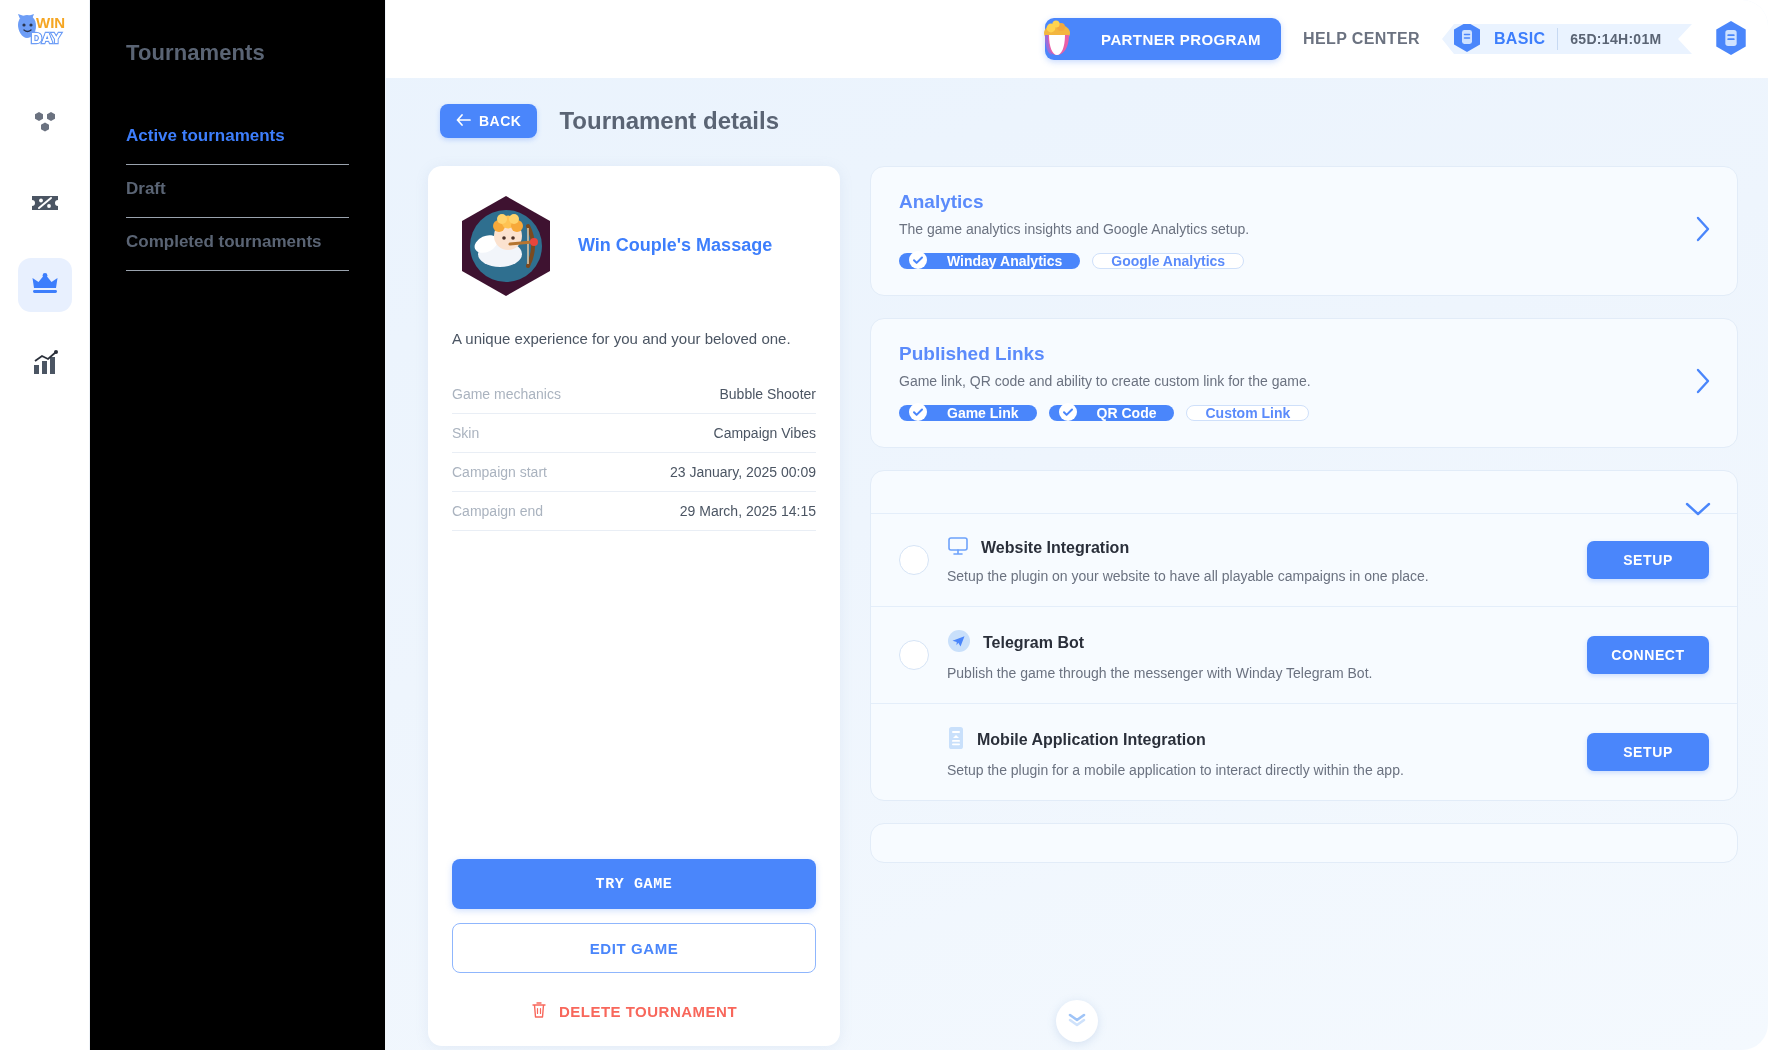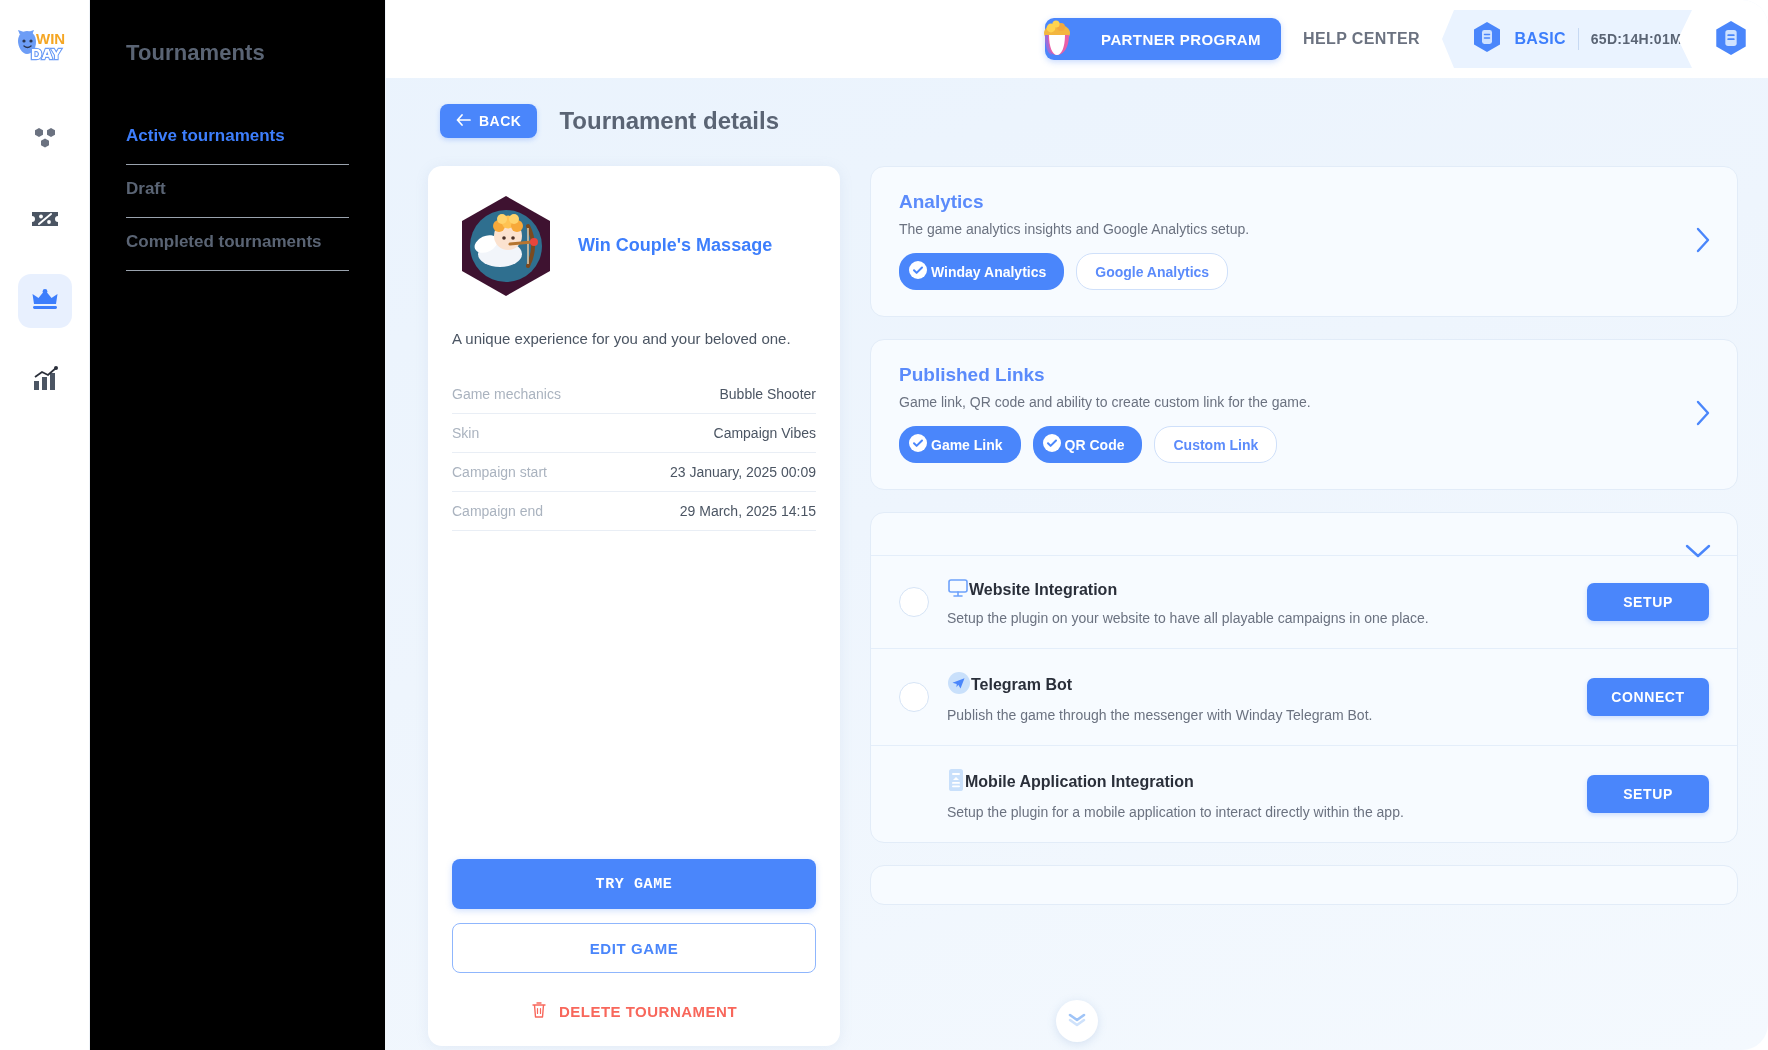--- a/index.html
+++ b/index.html
@@ -17,21 +17,21 @@
     overflow: hidden;
     display: flex;
   }
 
   
   .rail {
     width: 90px; height: 100%;
     background: #ffffff;
     border-right: 1px solid #eef2f7;
     display: flex; flex-direction: column; align-items: center;
-    padding-top: 26px;
+    padding-top: 10px;
     flex: 0 0 90px;
     z-index: 5;
   }
   .logo {
     width: 62px; height: 44px;
     display: flex; align-items: center; justify-content: center;
     margin-bottom: 44px;
   }
   .rail-btn {
     width: 54px; height: 54px;
@@ -92,26 +92,25 @@
     position: absolute; left: -14px; top: 50%; transform: translateY(-50%);
     width: 52px; height: 52px;
   }
   .help-center {
     font-size: 16px; font-weight: bold; color: #6b7280;
     letter-spacing: .4px; cursor: pointer;
   }
   .plan-badge {
     display: flex; align-items: center; gap: 12px;
     background: #eaf3ff;
-    height: 58px;
+    height: 30px;
     padding: 0 10px 0 10px;
     clip-path: polygon(12px 0, 100% 0, calc(100% - 14px) 50%, 100% 100%, 12px 100%, 0 50%);
     min-width: 250px;
     cursor: pointer;
-    justify-content: flex-end;
   }
   .plan-name { font-size: 16px; font-weight: bold; color: #3d7efc; letter-spacing: .3px; }
   .plan-sep { width: 1px; height: 22px; background: #c7d9f2; }
   .plan-timer { font-size: 14px; font-weight: bold; color: #5a6474; letter-spacing: .3px; }
   .avatar-btn { width: 36px; height: 40px; cursor: pointer; }
 
   
   .content {
     flex: 1 1 auto;
     padding: 26px 30px 0 42px;
@@ -184,22 +183,22 @@
     background: #f7fbff;
     border: 1px solid #e2ecf8;
     border-radius: 14px;
     position: relative;
   }
   .panel-pad { padding: 24px 28px 26px 28px; }
   .panel-title { font-size: 19px; font-weight: bold; color: #5b8bfb; margin-bottom: 8px; }
   .panel-sub { font-size: 14px; color: #6b7280; margin-bottom: 16px; }
   .pill-row { display: flex; gap: 12px; flex-wrap: wrap; }
   .pill {
-    height: 37px; border-radius: 17px;
-    display: flex; align-items: center; gap: 4px;
+    height: 16px; border-radius: 17px;
+    display: flex; align-items: center; gap: 20px;
     padding: 0 18px;
     font-size: 14px; font-weight: bold;
     cursor: pointer;
   }
   .pill.on { background: #4a86fb; color: #fff; padding-left: 10px; }
   .pill.off { background: #fff; color: #5b8bfb; border: 1px solid #cfe0fa; }
   .chev-right {
     position: absolute; right: 26px; top: 50%; transform: translateY(-50%);
     cursor: pointer;
   }
@@ -210,21 +209,21 @@
     padding: 22px 28px;
     border-top: 1px solid #e4eefa;
     gap: 18px;
   }
   .radio-circle {
     width: 30px; height: 30px; border-radius: 50%;
     border: 1px solid #d6e4f6; flex: 0 0 30px; cursor: pointer;
     background: #fff;
   }
   .integ-body { flex: 1 1 auto; }
-  .integ-title-row { display: flex; align-items: center; gap: 0; margin-bottom: 8px; }
+  .integ-title-row { display: flex; align-items: center; gap: 12px; margin-bottom: 8px; }
   .integ-title { font-size: 16px; font-weight: bold; color: #2a2f3a; }
   .integ-desc { font-size: 14px; color: #6b7280; }
   .integ-btn {
     width: 122px; height: 38px;
     background: #4a86fb; color: #fff;
     border: none; border-radius: 7px;
     font-size: 14px; font-weight: bold; letter-spacing: .6px;
     cursor: pointer; font-family: inherit;
     flex: 0 0 122px;
     box-shadow: 0 2px 5px rgba(74,134,251,.25);

